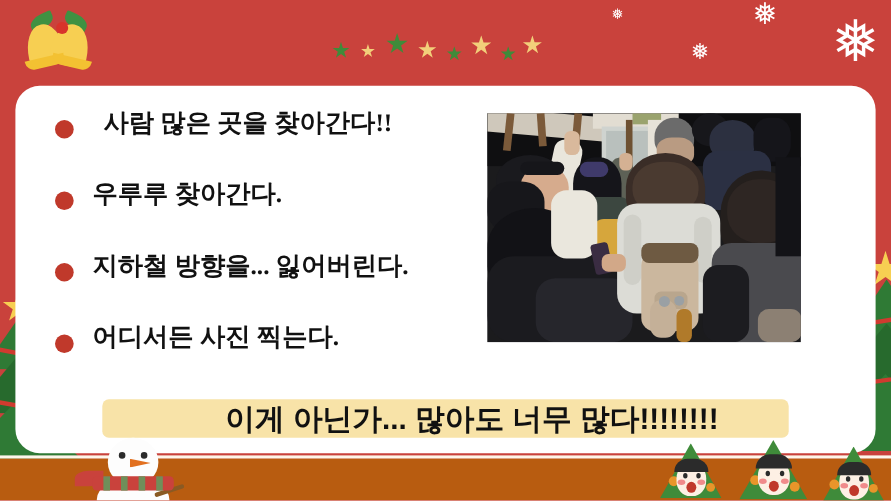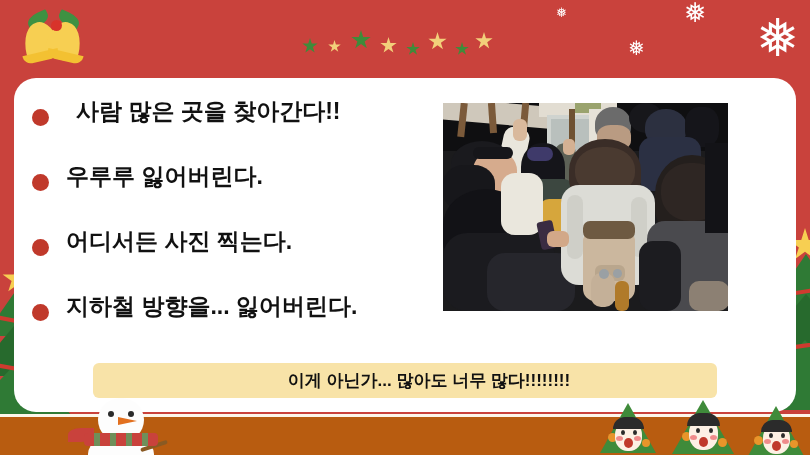--- a/index.html
+++ b/index.html
@@ -38,34 +38,34 @@
 
   
   .starrow{position:absolute;left:302px;top:24px;width:190px;height:36px;}
   .star{position:absolute;clip-path:polygon(50% 0%,61% 35%,98% 35%,68% 57%,79% 91%,50% 70%,21% 91%,32% 57%,2% 35%,39% 35%);}
 
   
   .card{position:absolute;left:14px;top:78px;width:782px;height:334px;background:#ffffff;
         border-radius:22px;}
 
   
-  .bullets{position:absolute;left:28px;top:96px;width:380px;}
+  .bullets{position:absolute;left:46px;top:96px;width:380px;font-family:Liberation Serif, serif;}
   .bullet-row{position:relative;height:65px;}
   .dot{position:absolute;left:4px;top:13px;width:17px;height:17px;border-radius:50%;background:#c0392b;}
   .btext{position:absolute;left:38px;top:0px;font-size:23px;color:#111111;font-weight:700;white-space:nowrap;}
   .bullet-row.indent .btext{left:48px;}
 
   
   .photo{position:absolute;left:443px;top:103px;width:285px;height:208px;overflow:hidden;background:#1b1b1d;}
   .ph{position:absolute;}
 
   
   .caption{position:absolute;left:93px;top:363px;width:624px;height:35px;background:#f8e3a8;
            border-radius:6px;display:flex;align-items:center;justify-content:center;}
-  .caption span{font-size:17px;font-weight:700;color:#111111;white-space:nowrap;margin-left:48px;}
+  .caption span{font-size:27px;font-weight:700;color:#111111;white-space:nowrap;margin-left:48px;}
 
   
   .tree{position:absolute;}
   .tier{position:absolute;background:#2f7a35;clip-path:polygon(50% 0%,100% 100%,0% 100%);}
   .tier.dark{background:#276a2d;}
   .topstar{position:absolute;background:#f7cf52;
            clip-path:polygon(50% 0%,61% 35%,98% 35%,68% 57%,79% 91%,50% 70%,21% 91%,32% 57%,2% 35%,39% 35%);}
   .garland{position:absolute;height:4px;background:#cf3b2f;border-radius:3px;}
   .orn{position:absolute;border-radius:50%;}
 
@@ -153,29 +153,29 @@
 
   <div class="card"></div>
 
   <div class="bullets">
     <div class="bullet-row indent">
       <div class="dot"></div>
       <div class="btext">사람 많은 곳을 찾아간다!!</div>
     </div>
     <div class="bullet-row">
       <div class="dot"></div>
-      <div class="btext">우루루 잃어버린다.</div>
+      <div class="btext">우루루 찾아간다.</div>
+    </div>
+    <div class="bullet-row">
+      <div class="dot"></div>
+      <div class="btext">지하철 방향을... 잃어버린다.</div>
     </div>
     <div class="bullet-row">
       <div class="dot"></div>
       <div class="btext">어디서든 사진 찍는다.</div>
-    </div>
-    <div class="bullet-row">
-      <div class="dot"></div>
-      <div class="btext">지하철 방향을... 잃어버린다.</div>
     </div>
   </div>
 
   <div class="photo">
 
     <div class="ph" style="left:0;top:0;width:285px;height:48px;background:#0f0f11;"></div>
     <div class="ph" style="left:0;top:0;width:126px;height:22px;background:#cfc8bb;transform:skewY(5deg);"></div>
     <div class="ph" style="left:96px;top:0;width:78px;height:14px;background:#e2ddd2;"></div>
     <div class="ph" style="left:132px;top:0;width:26px;height:10px;background:#9aa36e;"></div>
 

